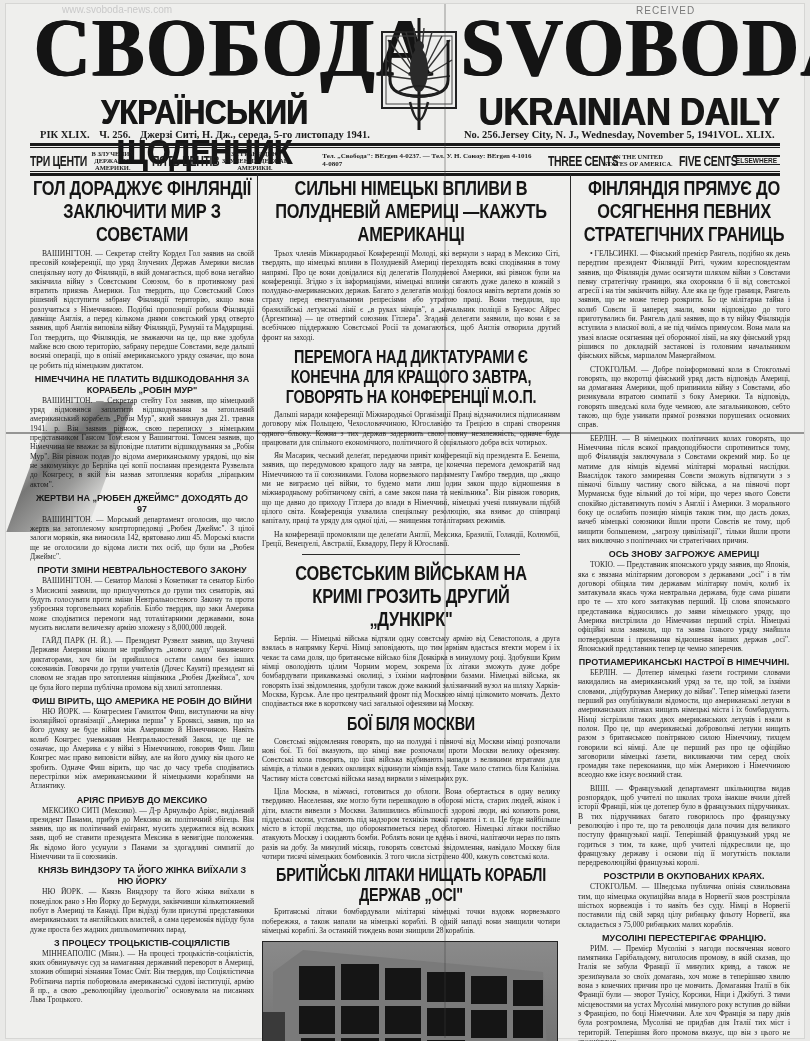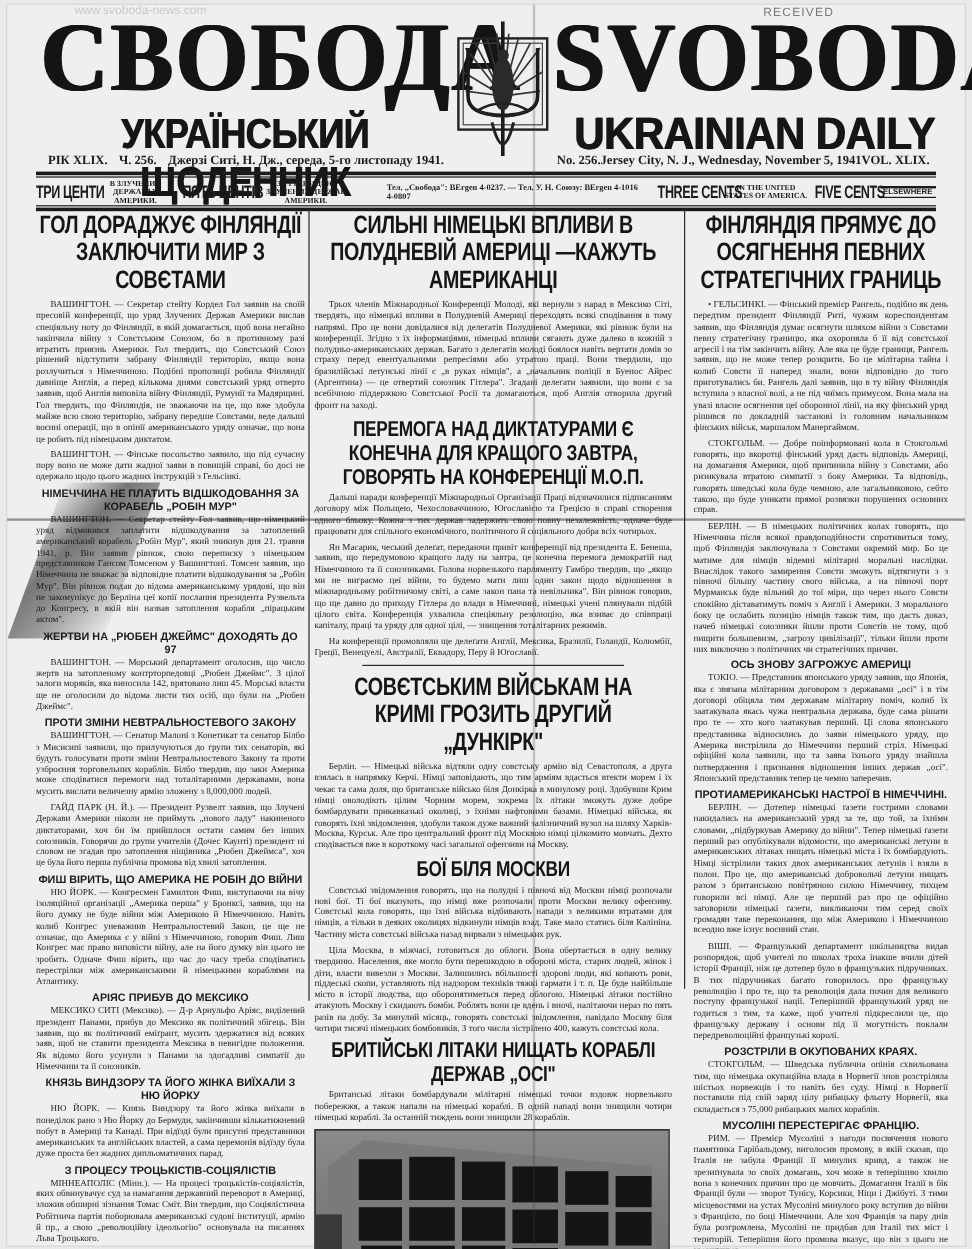--- a/index.html
+++ b/index.html
@@ -170,21 +170,20 @@
 
   <div class="rule-thin" style="top:167px"></div>
   <div class="rule-thick" style="top:169px"></div>
 
   <div class="vrule" style="left:251px;height:660px"></div>
   <div class="vrule" style="left:564px;height:650px"></div>
 
   <div class="col col-left">
     <div class="hl hl-lead">ГОЛ ДОРАДЖУЄ ФІНЛЯНДІЇ ЗАКЛЮЧИТИ МИР З СОВЄТАМИ</div>
     <p class="body" style="margin-top:4px">ВАШИНГТОН. — Секретар стейту Кордел Гол заявив на своїй пресовій конференції, що уряд Злучених Держав Америки вислав спеціяльну ноту до Фінляндії, в якій домагається, щоб вона негайно закінчила війну з Совєтським Союзом, бо в противному разі втратить приязнь Америки. Гол твердить, що Совєтський Союз рішений відступити забрану Фінляндії територію, якщо вона розлучиться з Німеччиною. Подібні пропозиції робила Фінляндії давніще Англія, а перед кількома днями совєтський уряд отверто заявив, щоб Англія виповіла війну Фінляндії, Румунії та Мадярщині. Гол твердить, що Фінляндія, не зважаючи на це, що вже здобула майже всю свою територію, забрану передше Совєтами, веде дальші воєнні операції, що в опінії американського уряду означає, що вона це робить під німецьким диктатом.</p>
-    <p class="body">ВАШИНГТОН. — Фінське посольство заявило, що під сучасну пору воно не може дати жадної заяви в повищій справі, бо досі не одержало щодо цього жадних інструкцій з Гельсінкі.</p>
 
     <div class="hl-sub">НІМЕЧЧИНА НЕ ПЛАТИТЬ ВІДШКОДОВАННЯ ЗА КОРАБЕЛЬ „РОБІН МУР"</div>
     <p class="body">ВАШИНГТОН. — Секретар стейту Гол заявив, що німецький уряд відмовився заплатити відшкодування за затоплений американський корабель „Робін Мур", який зникнув дня 21. травня 1941. р. Він заявив рівнож, свою переписку з німецьким представником Гансом Томсеном у Вашингтоні. Томсен заявив, що Німеччина не вважає за відповідне платити відшкодування за „Робін Мур". Він рівнож подав до відома американському урядові, що він не закомунікує до Берліна цеї копії послання президента Рузвельта до Конгресу, в якій він назвав затоплення корабля „пірацьким актом".</p>
 
     <div class="hl-sub">ЖЕРТВИ НА „РЮБЕН ДЖЕЙМС" ДОХОДЯТЬ ДО 97</div>
     <p class="body">ВАШИНГТОН. — Морський департамент оголосив, що число жертв на затопленому контрторпедовці „Рюбен Джеймс". З цілої залоги моряків, яка виносила 142, врятовано лиш 45. Морські власти ще не оголосили до відома листи тих осіб, що були на „Рюбен Джеймс".</p>
 
     <div class="hl-sub">ПРОТИ ЗМІНИ НЕВТРАЛЬНОСТЕВОГО ЗАКОНУ</div>
     <p class="body">ВАШИНГТОН. — Сенатор Малоні з Конетикат та сенатор Білбо з Мисисипі заявили, що прилучуються до групи тих сенаторів, які будуть голосувати проти зміни Невтральностевого Закону та проти узброєння торговельних кораблів. Білбо твердив, що заки Америка може сподіватися перемоги над тоталітарними державами, вона мусить вислати величезну армію зложену з 8,000,000 людей.</p>
 

